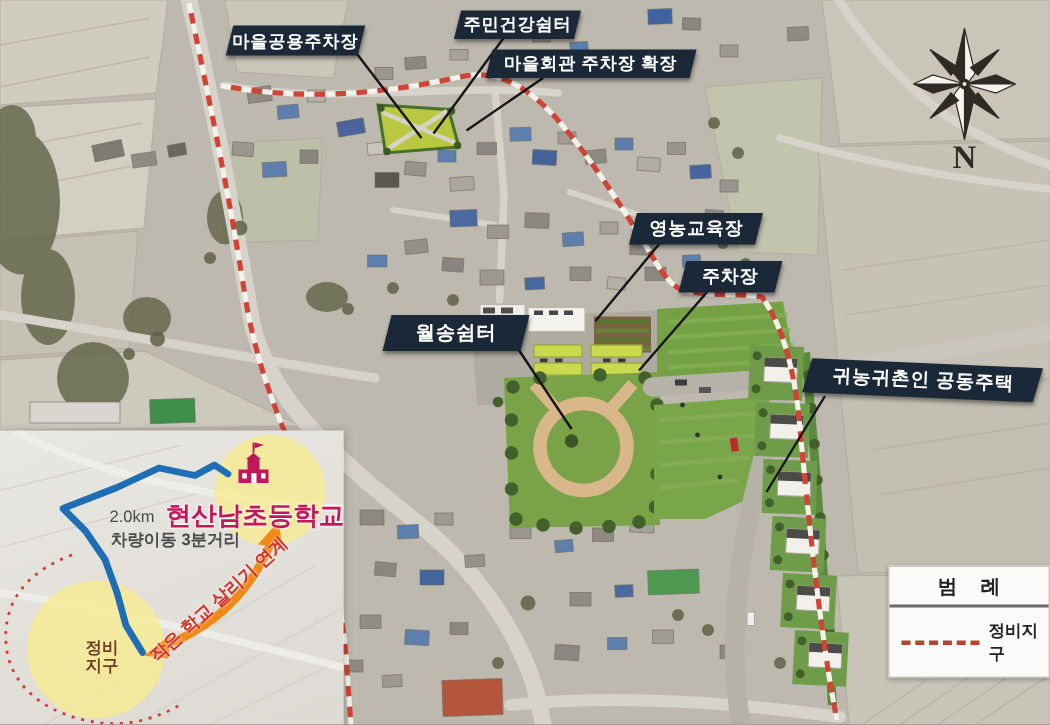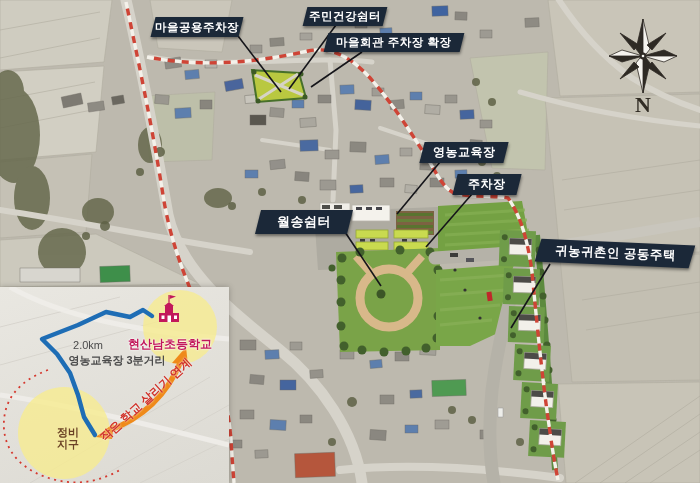--- a/index.html
+++ b/index.html
@@ -17,21 +17,21 @@
   #cal-hall-parking{left:326px;top:33px;width:136px;height:19px;font-size:11.5px;}
   #cal-farm-edu{left:422px;top:142px;width:84px;height:21px;font-size:12px;}
   #cal-parking{left:455px;top:174px;width:64px;height:21px;font-size:12px;}
   #cal-wolsong{left:258px;top:210px;width:92px;height:24px;font-size:13px;}
   #cal-housing{left:538px;top:242px;width:154px;height:23px;font-size:12.5px;
                transform:rotate(2.5deg) skewX(-14deg);}
   
   .inset{position:absolute;left:0;top:287px;width:229px;height:196px;z-index:10;
          background:linear-gradient(160deg,#e9e7e1,#dcdad3);box-shadow:0 0 6px rgba(0,0,0,.25);}
   .inset-text{position:absolute;transform:translate(-50%,-50%);white-space:nowrap;z-index:12;}
-  .school-name{left:170px;top:57px;color:#c2185b;font-weight:bold;font-size:12px;
+  .school-name{left:170px;top:57px;color:#c2185b;font-weight:bold;font-size:17px;
                text-shadow:0 0 2px #fff,0 0 2px #fff;}
   .dist1{left:88px;top:58px;color:#4a4a4a;font-weight:normal;font-size:11px;}
   .dist2{left:117px;top:73px;color:#4a4a4a;font-weight:bold;font-size:11px;}
   .district-lab{left:68px;top:151px;color:#6b4226;font-weight:bold;font-size:11px;
                 line-height:12px;}
   .arrow-lab{left:146px;top:113px;color:#d0342c;font-weight:bold;font-size:12px;
              transform:translate(-50%,-50%) rotate(-42deg);text-shadow:0 0 2px #fff;}
   
   .legend{position:absolute;left:592px;top:377px;width:106px;z-index:20;
           background:rgba(253,253,251,.95);border:1px solid #c9c6bf;
@@ -436,22 +436,29 @@
         <polygon points="164,19 174,19 169,15"></polygon>
         <rect x="168.4" y="8" width="1.2" height="7"></rect>
         <polygon points="169.6,8 176,9.5 169.6,12"></polygon>
         <rect x="161.5" y="28.5" width="3" height="3.5" fill="#fff"></rect>
         <rect x="174" y="28.5" width="3" height="3.5" fill="#fff"></rect>
         <rect x="167.5" y="28.5" width="3.5" height="6.5" fill="#fff"></rect>
       </g>
     </svg>
     <div class="inset-text school-name">현산남초등학교</div>
     <div class="inset-text dist1">2.0km</div>
-    <div class="inset-text dist2">영농교육장 3분거리</div>
+    <div class="inset-text dist2">차량이동 3분거리</div>
     <div class="inset-text district-lab">
       <div>정비</div>
       <div>지구</div>
     </div>
     <div class="inset-text arrow-lab">작은 학교 살리기 연계</div>
   </div>
 
+  <div class="legend">
+    <div class="legend-title">범 례</div>
+    <div class="legend-row">
+      <span class="legend-dash"></span>
+      <span class="legend-item-label">정비지구</span>
+    </div>
+  </div>
 
 </div>
 
 </body></html>

